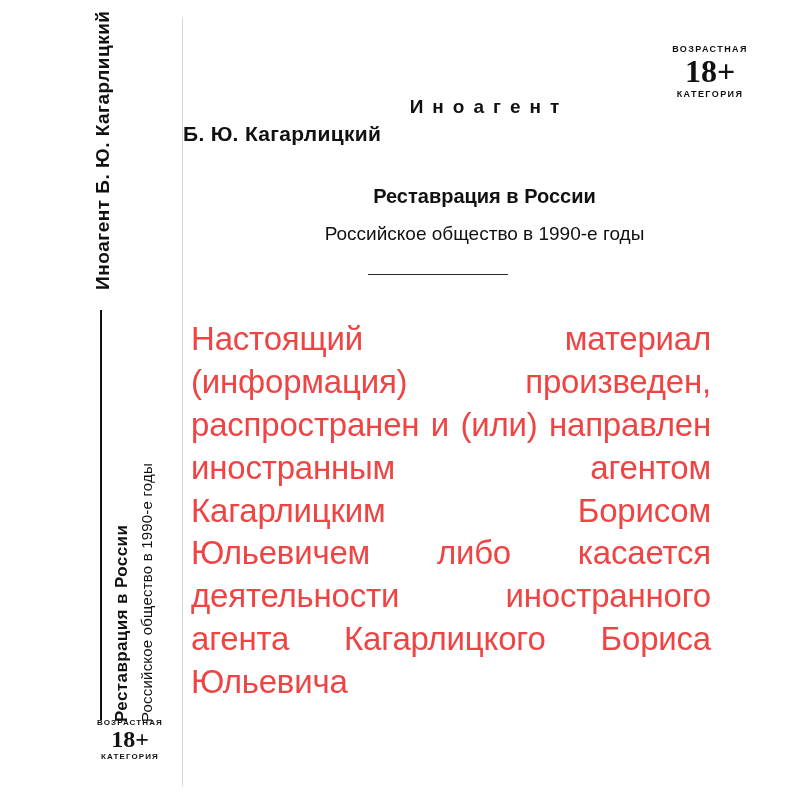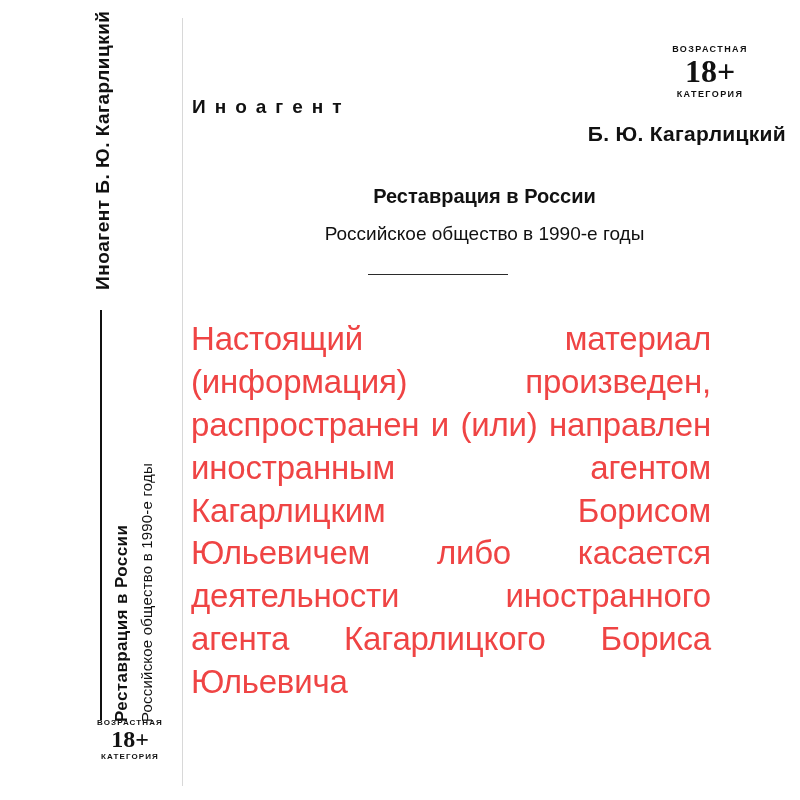--- a/index.html
+++ b/index.html
@@ -133,31 +133,32 @@
     font-weight: bold;
     font-family: "Liberation Serif", serif;
     line-height: 1.1;
   }
 
   .foreign-agent {
     position: absolute;
     left: 0;
     top: 78px;
     width: 603px;
+    text-align: center;
     font-size: 19px;
     font-weight: bold;
     letter-spacing: 9px;
     text-indent: 9px;
   }
   .author {
     position: absolute;
     left: 0;
     top: 104px;
     width: 603px;
-    text-align: right;
+    text-align: left;
     font-size: 21px;
     font-weight: bold;
     letter-spacing: 0.3px;
   }
 
   .book-title {
     position: absolute;
     left: 0;
     top: 167px;
     width: 603px;

